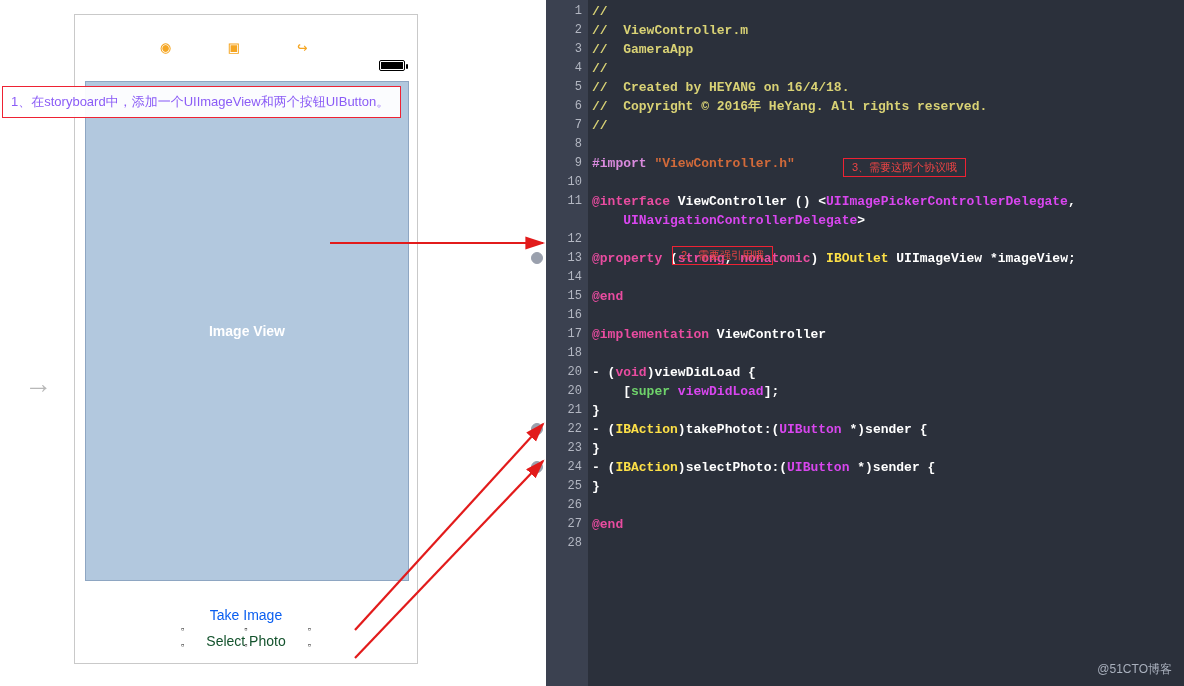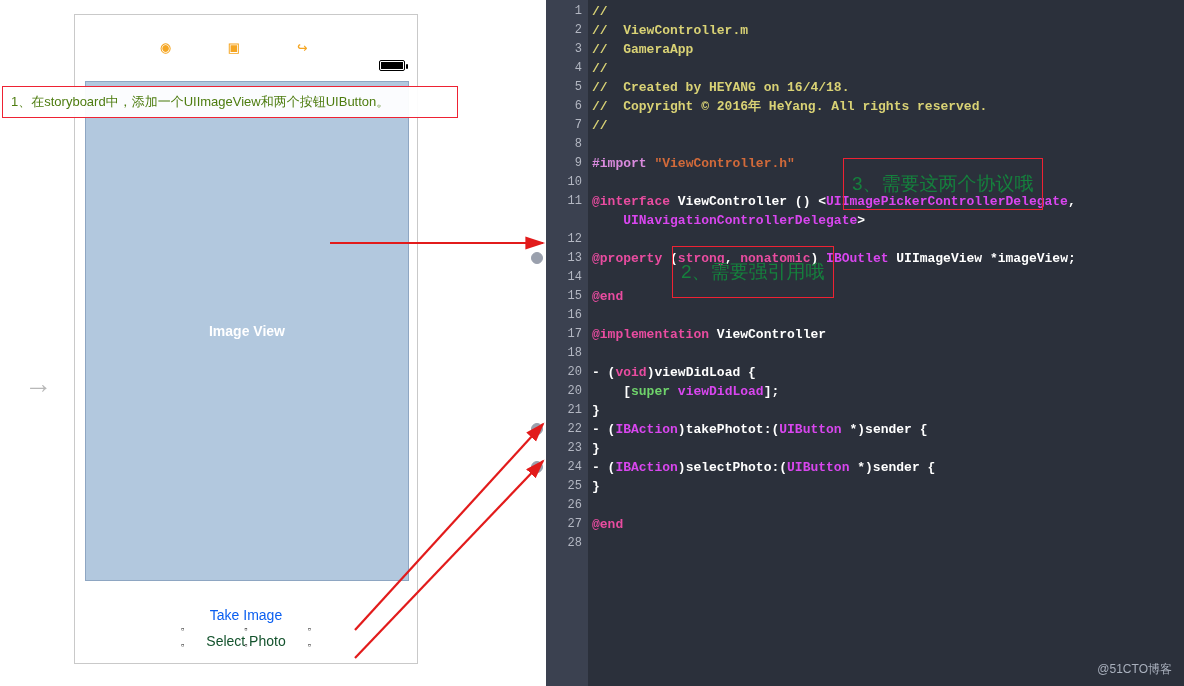--- a/index.html
+++ b/index.html
@@ -101,25 +101,25 @@
   .sel-handles2 {
     position:absolute;
     top: 626px; left: 0; width:100%;
     display:flex; justify-content:center; gap:58px;
     color:#000; font-size:9px;
   }
 
   .note-box {
     position: absolute;
     left: 2px; top: 86px;
-    width: 456px; padding: 6px 8px;
+    width: 399px; padding: 6px 8px;
     border: 1.5px solid #e23;
     font-family: -apple-system, "Helvetica Neue", Arial, sans-serif;
     font-size: 13px;
-    color: #4d7c0f;
+    color: #8b5cf6;
     background: rgba(255,255,255,0.95);
   }
 
   
   .editor {
     position: absolute;
     left: 546px; top: 0;
     width: 638px; height: 686px;
     background: #2b303b;
     color: #eeeeee;
@@ -159,31 +159,31 @@
     height: 19px; line-height: 19px;
     white-space: pre;
     font-size: 13px;
   }
 
   .c-comment  { color: #d9d275; }   
   .c-keyword  { color: #e94ca0; }   
   .c-name     { color: #ffffff; }
   .c-string   { color: #d26a3a; }   
   .c-type     { color: #d946ef; }   
-  .c-ib       { color: #d946ef; }   
+  .c-ib       { color: #fde047; }   
   .c-dir      { color: #d98add; }   
   .c-super    { color: #6fd36b; }
 
   .annot-box {
     position: absolute;
     border: 1.5px solid #e23;
-    color: #15803d;
-    font-family: -apple-system, "Helvetica Neue", Arial, sans-serif;
-    font-size: 19px;
-    padding: 12px 8px;
+    color: #ef4444;
+    font-family: -apple-system, "Helvetica Neue", Arial, sans-serif;
+    font-size: 11px;
+    padding: 1px 8px;
     font-weight: 400;
   }
   .annot2 { left: 672px; top: 246px; }
   .annot3 { left: 843px; top: 158px; }
 
   
   svg.overlay { position:absolute; left:0; top:0; pointer-events:none; }
 
   .watermark {
     position:absolute; right:12px; bottom:8px;

